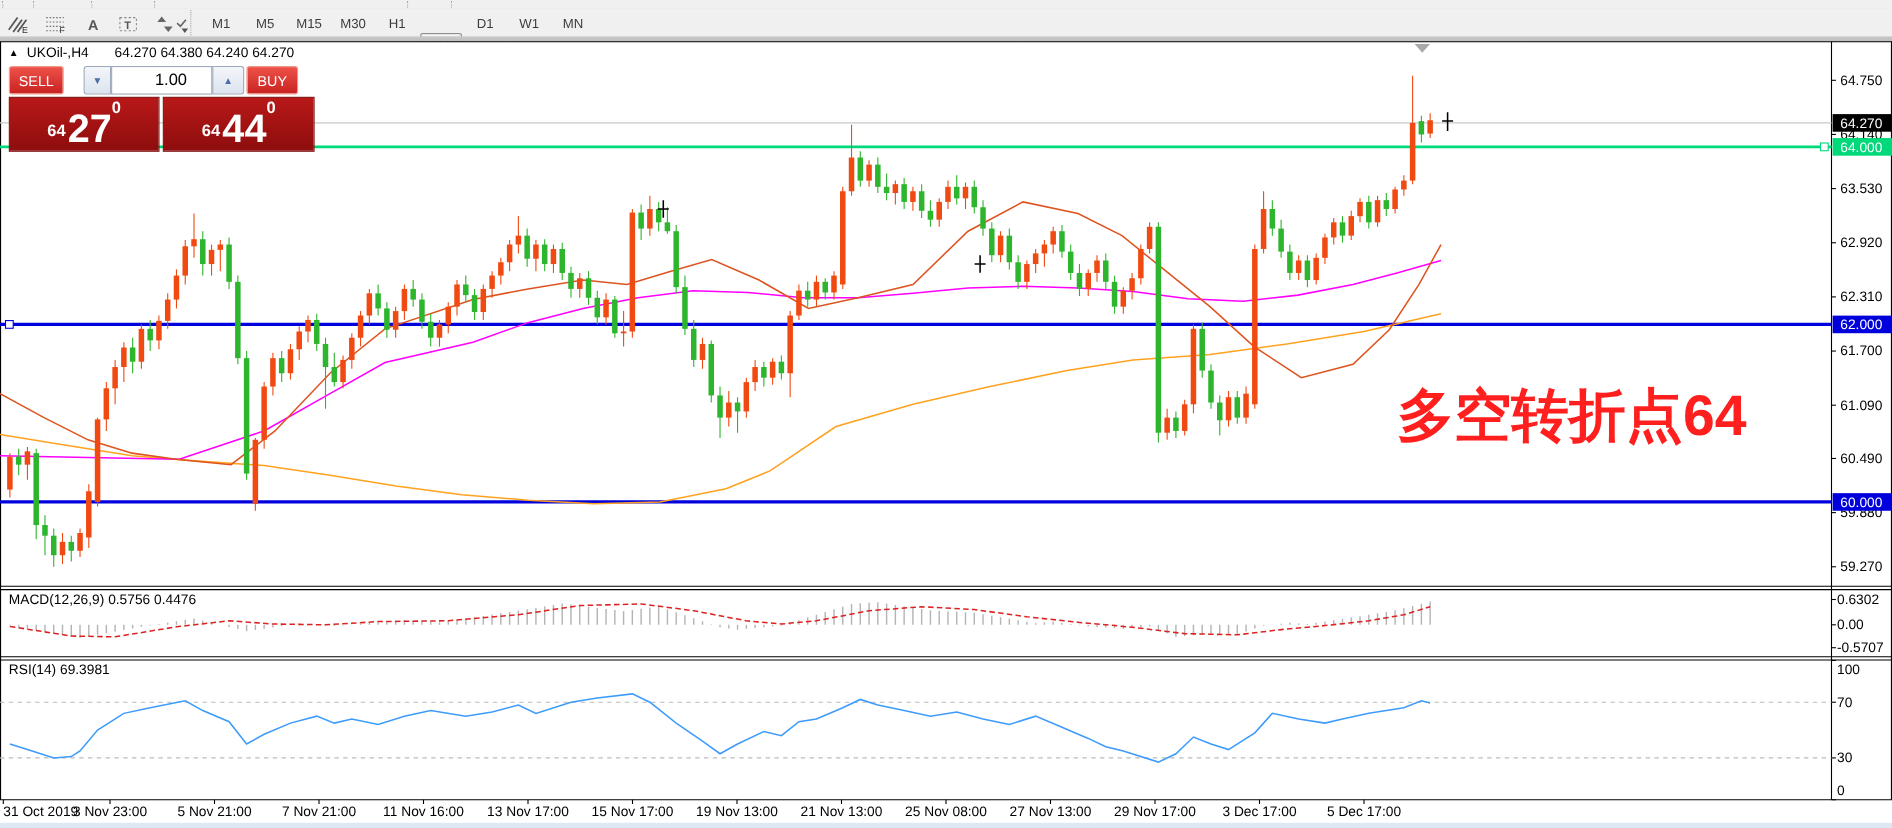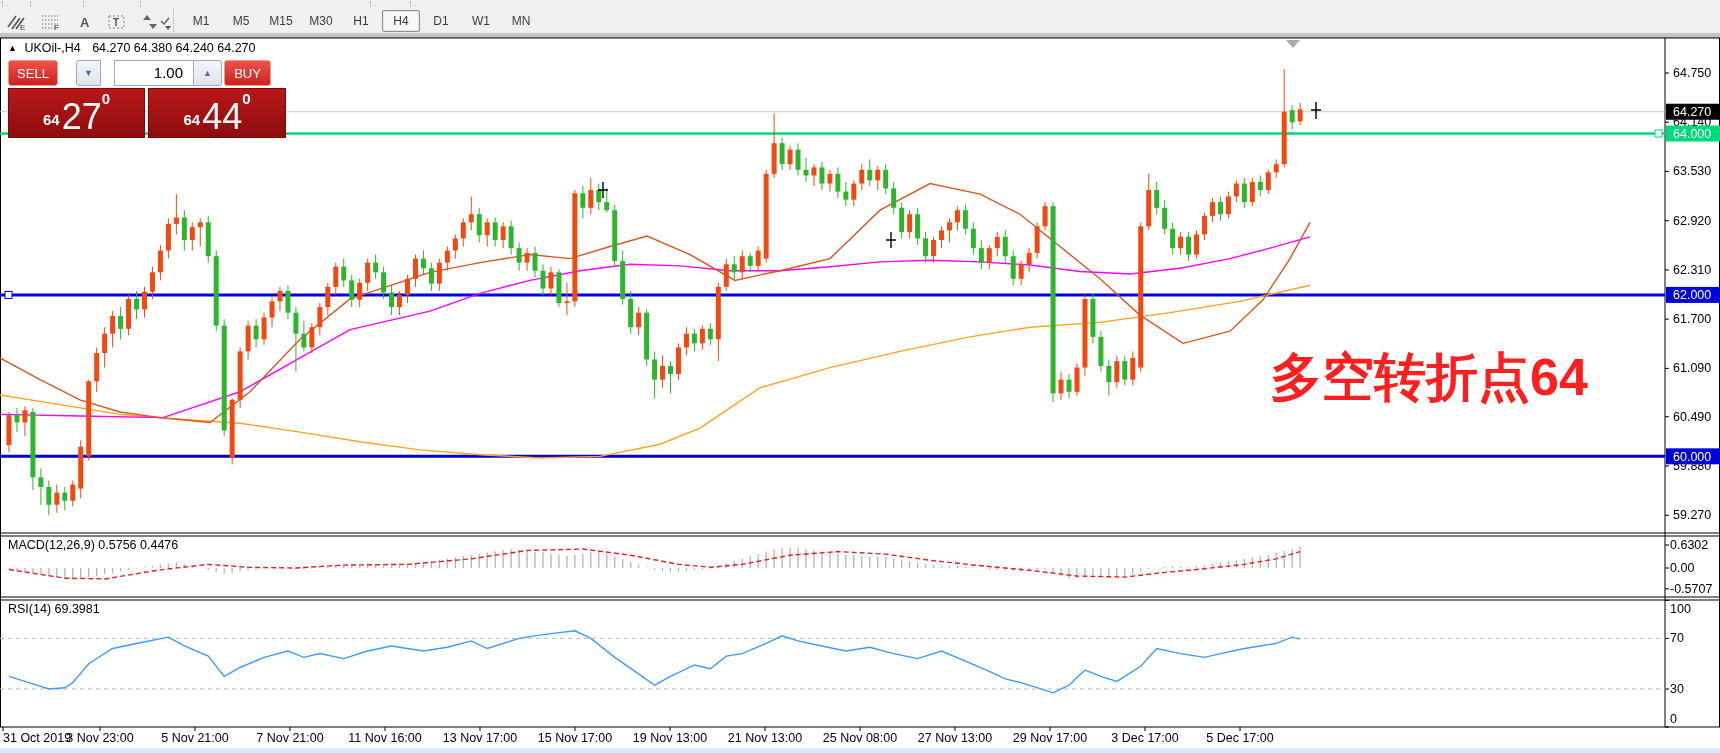--- a/index.html
+++ b/index.html
@@ -2,37 +2,37 @@
 <html><head>
 <meta charset="utf-8">
 <style>
   html,body{margin:0;padding:0;background:#fff;font-family:"Liberation Sans",sans-serif;}
   #stage{position:relative;width:1720px;height:753px;overflow:hidden;background:#fff;}
   .top-strip{position:absolute;left:0;top:0;width:1720px;height:8px;background:#f0f0f0;border-bottom:1px solid #e2e2e2;}
   .top-strip .sep{position:absolute;top:1px;width:2px;height:6px;border-left:1px dotted #a8a8a8;}
   .toolbar{position:absolute;left:0;top:8px;width:1720px;height:25px;background:#f0f0f0;}
   .toolbar-band{position:absolute;left:0;top:33px;width:1720px;height:5px;background:linear-gradient(#c9c9c9,#bdbdbd);}
   .tool-ico{position:absolute;top:1px;width:28px;height:23px;display:flex;align-items:center;justify-content:center;border:1px solid transparent;border-radius:2px;}
-  .tf-group{position:absolute;left:173px;top:1px;height:23px;display:flex;align-items:flex-end;border-left:1px dotted #aaa;padding-left:8px;}
+  .tf-group{position:absolute;left:173px;top:1px;height:23px;display:flex;align-items:center;border-left:1px dotted #aaa;padding-left:8px;}
   .tf-btn{min-width:26px;padding:2px 5px;margin-right:2px;text-align:center;font-size:12px;color:#3c3c3c;border:1px solid transparent;border-radius:2px;line-height:16px;}
   .tf-btn.active{background:#f7f7f7;border:1px solid #8f8f8f;box-shadow:inset 0 0 2px #bbb;margin-top:40px;}
   .chart-header{position:absolute;left:8px;top:41px;font-size:12.5px;color:#000;white-space:nowrap;}
   .chart-header .tri{font-size:9px;vertical-align:1px;margin-right:4px;}
-  .chart-header b{font-weight:normal;margin-left:8px;}
+  .chart-header b{font-weight:normal;margin-left:20px;}
   
   .btn-sell,.btn-buy{position:absolute;top:60px;height:26px;color:#fff;font-size:13px;display:flex;align-items:center;justify-content:center;background:linear-gradient(#ee5248,#c92222);border:1px solid #e98;border-radius:3px;box-sizing:border-box;}
   .btn-sell{left:8px;width:50px;}
   .btn-buy{left:224px;width:47px;}
   .vol-down,.vol-up{position:absolute;top:60px;height:26px;background:linear-gradient(#f3f6fa,#dde4ee);border:1px solid #9daabc;box-sizing:border-box;display:flex;align-items:center;justify-content:center;font-size:9px;color:#4a6fa5;}
   .vol-down{left:76px;width:25px;border-radius:3px 0 0 3px;}
   .vol-up{left:193px;width:29px;border-radius:0 3px 3px 0;}
-  .vol-input{position:absolute;left:101px;top:60px;width:92px;height:26px;background:#fff;border:1px solid #9daabc;box-sizing:border-box;font-size:15px;text-align:right;padding-right:22px;line-height:24px;color:#000;margin-left:13px;}
+  .vol-input{position:absolute;left:101px;top:60px;width:92px;height:26px;background:#fff;border:1px solid #9daabc;box-sizing:border-box;font-size:15px;text-align:right;padding-right:22px;line-height:24px;color:#000;}
   .qpanel{position:absolute;top:88px;height:50px;background:linear-gradient(#b81818,#8e0d0d);border:1px solid #7c0909;box-sizing:border-box;color:#fff;display:flex;align-items:flex-end;justify-content:center;padding-bottom:4px;}
   .qpanel .sm{font-size:15px;font-weight:bold;line-height:26px;margin-right:2px;}
-  .qpanel .big{font-size:36px;font-weight:normal;line-height:32px;}
+  .qpanel .big{font-size:36px;font-weight:bold;line-height:32px;}
   .qpanel .sup{font-size:15px;font-weight:bold;line-height:15px;align-self:flex-start;margin-top:2px;}
   .qpanel.sell{left:8px;width:137px;}
   .qpanel.buy{left:148px;width:138px;}
   svg text{font-family:"Liberation Sans",sans-serif;}
 </style>
 </head>
 <body>
 
 <div id="stage">
   <div class="top-strip">

